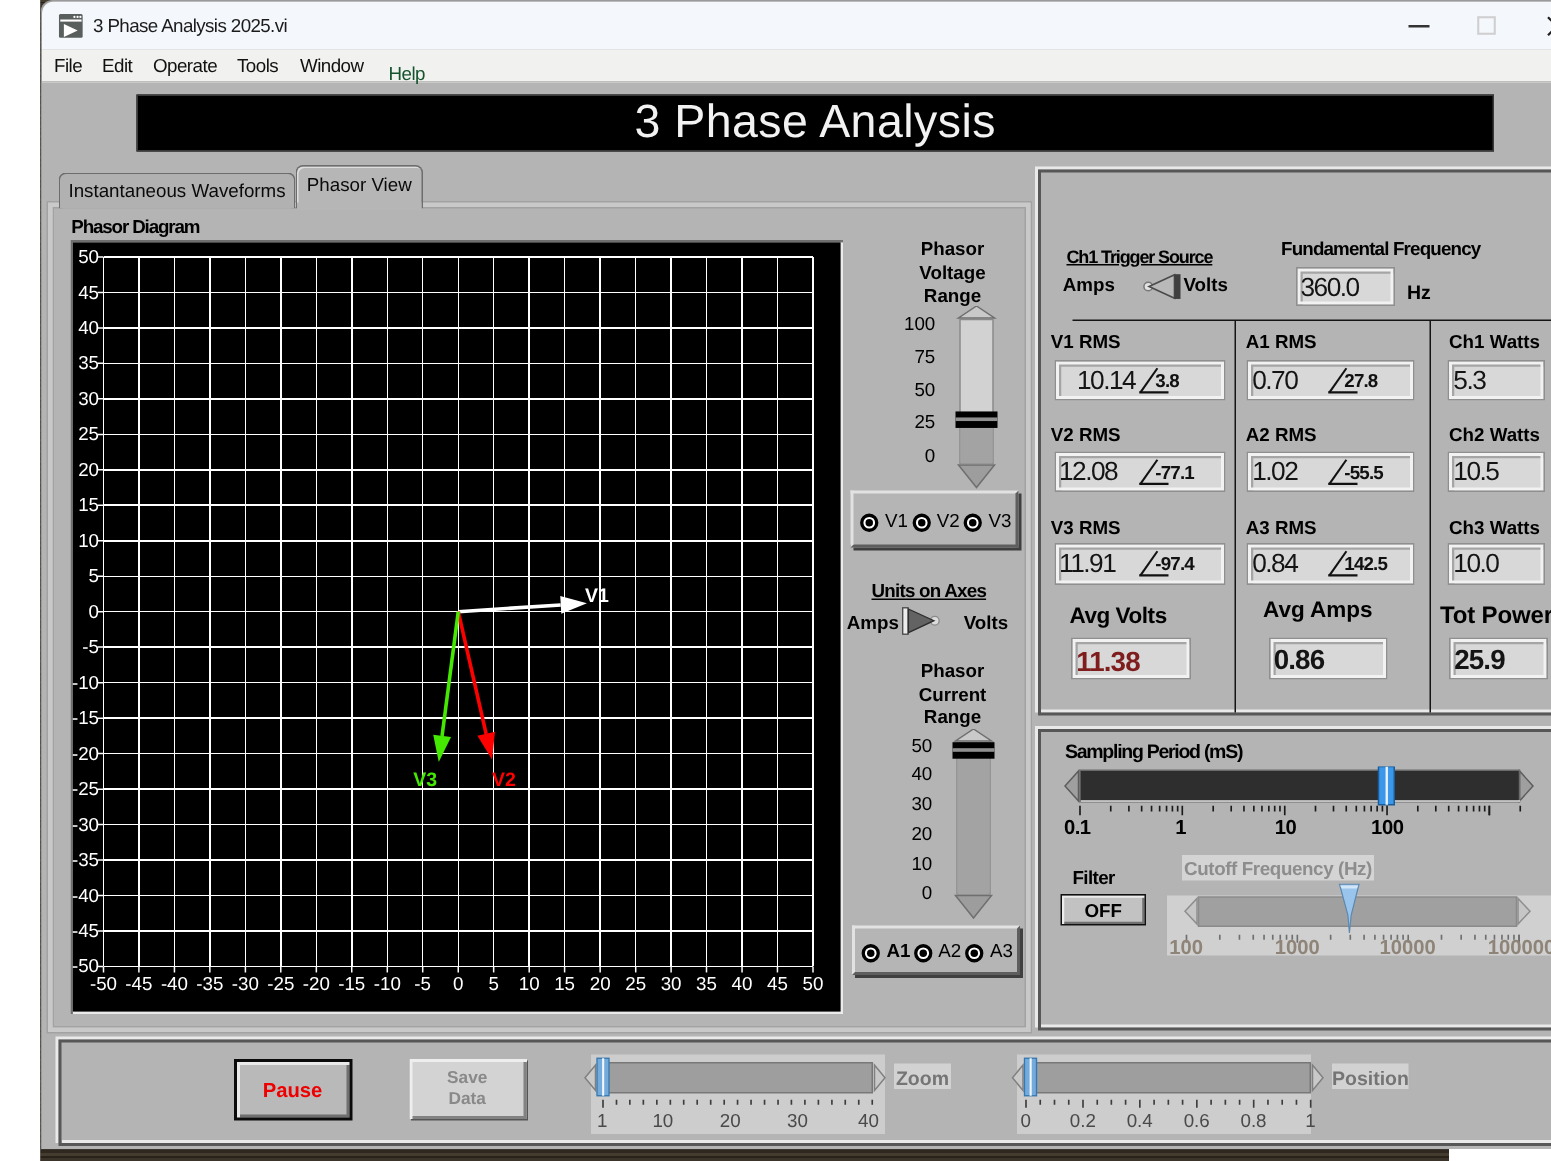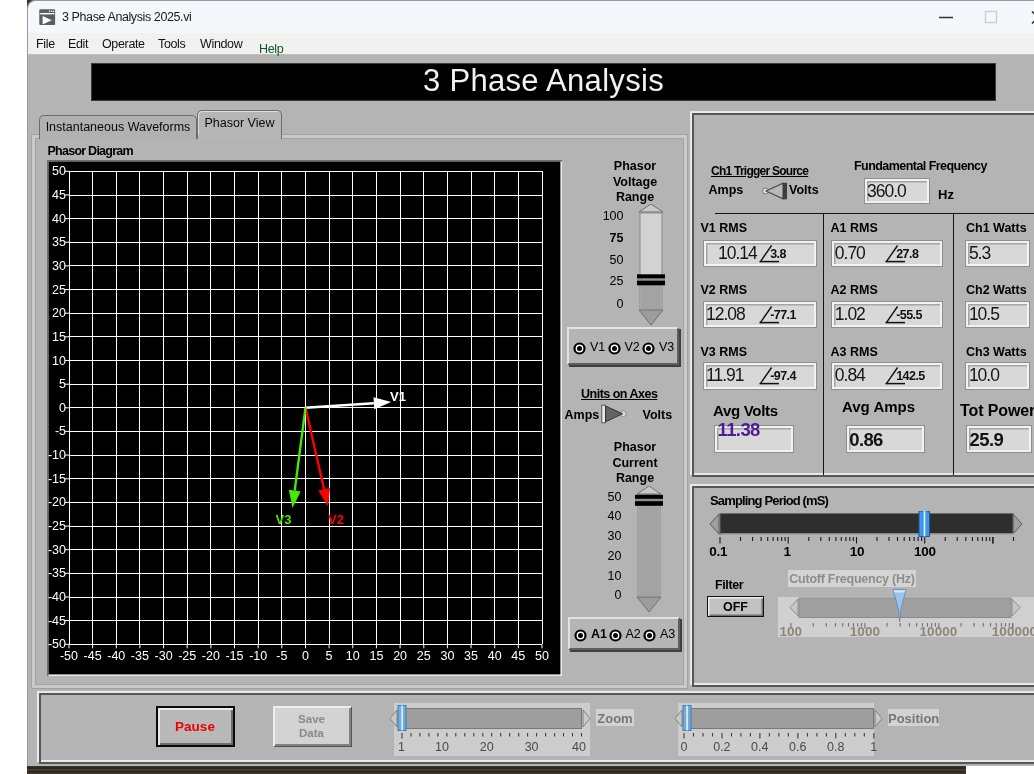--- a/index.html
+++ b/index.html
@@ -187,21 +187,21 @@
 <div class="lb" style="left:575px;top:158px;width:64px;text-align:center;line-height:15.5px">Phasor<br>Voltage<br>Range</div>
 <svg width="34" height="122" style="position:absolute;left:605.5px;top:203px">
         <polygon points="17,0 29,8 5,8" fill="#c9c9c9" stroke="#6f6f6f" stroke-width="1"></polygon>
         <polygon points="5,106 29,106 17,121" fill="#9d9d9d" stroke="#6f6f6f" stroke-width="1"></polygon>
         <rect x="6" y="9" width="22" height="96" fill="#d2d2d2" stroke="#8a8a8a" stroke-width="1"></rect>
         <rect x="6.5" y="75.3" width="21" height="29.7" fill="#a3a3a3"></rect>
         <rect x="3" y="70.3" width="28" height="11" fill="#000"></rect>
         <rect x="3" y="74.3" width="28" height="2.4" fill="#909090"></rect>
       </svg>
       <div class="lb" style="right:433.5px;top:208px;width:40px;text-align:right;font-weight:normal">100</div>
-      <div class="lb" style="right:433.5px;top:229.5px;width:40px;text-align:right;font-weight:bold">75</div>
+      <div class="lb" style="right:433.5px;top:229.5px;width:40px;text-align:right;font-weight:normal">75</div>
       <div class="lb" style="right:433.5px;top:251.5px;width:40px;text-align:right;font-weight:normal">50</div>
       <div class="lb" style="right:433.5px;top:273px;width:40px;text-align:right;font-weight:normal">25</div>
       <div class="lb" style="right:433.5px;top:295.5px;width:40px;text-align:right;font-weight:normal">0</div>
 <div style="position:absolute;left:539px;top:326px;width:112px;height:38px;background:#b5b5b5;border-top:2px solid #e2e2e2;border-left:2px solid #e2e2e2;border-right:2px solid #5e5e5e;border-bottom:2px solid #5e5e5e;box-shadow:2px 2px 0 #3f3f3f"></div>
       <svg width="13" height="13" style="position:absolute;left:545px;top:340.5px">
         <circle cx="6.5" cy="6.5" r="5.0" fill="#fff" stroke="#000" stroke-width="2.2"></circle>
         <circle cx="6.5" cy="6.5" r="2.5" fill="#000"></circle>
       </svg>
       <div class="lb" style="left:562px;top:339px;font-weight:normal;font-size:12.5px">V1</div>
       <svg width="13" height="13" style="position:absolute;left:579.5px;top:340.5px">
@@ -321,21 +321,21 @@
       <svg width="56" height="22" style="position:absolute;left:857.3px;top:365.1px">
         <line x1="0.5" y1="17.6" x2="20" y2="17.6" stroke="#111" stroke-width="1.5"></line>
         <line x1="1.2" y1="17.8" x2="12.6" y2="1.5" stroke="#111" stroke-width="1.4"></line>
         <text x="11.2" y="14.2" font-family="Liberation Sans, sans-serif" font-size="12.5px" letter-spacing="-0.55px" font-weight="bold" fill="#111">142.5</text>
       </svg>
 <div class="lb" style="left:938px;top:343.8px;font-size:12.5px">Ch3 Watts</div>
 <div style="position:absolute;left:937.4px;top:361.1px;width:65px;height:27.5px;background:#d8d8d8;border:1px solid #8f8f8f;box-shadow:inset 0 0 0 2px #f2f2f2, inset 3.5px 3.5px 0 #a5a5a5;"></div>
       <div style="position:absolute;left:940.9px;top:364.1px;height:27.5px;line-height:27.5px;letter-spacing:-1.0px;font:17.5px 'Liberation Sans',sans-serif;color:#141414">10.0</div>
 <div class="lb" style="left:685px;top:401px;font-size:15px;letter-spacing:-0.3px">Avg Volts</div>
 <div style="position:absolute;left:686px;top:423.5px;width:79.5px;height:28px;background:#d8d8d8;border:1px solid #8f8f8f;box-shadow:inset 0 0 0 2px #f2f2f2, inset 3.5px 3.5px 0 #a5a5a5;"></div>
-      <div style="position:absolute;left:689.5px;top:418px;height:28px;line-height:28px;letter-spacing:-0.6px;font:bold 18.5px 'Liberation Sans',sans-serif;color:#4c1d95">11.38</div>
+      <div style="position:absolute;left:689.5px;top:429px;height:28px;line-height:28px;letter-spacing:-0.6px;font:bold 18.5px 'Liberation Sans',sans-serif;color:#7f1d1d">11.38</div>
 <div class="lb" style="left:814px;top:397px;font-size:15px">Avg Amps</div>
 <div style="position:absolute;left:817.7px;top:423.5px;width:79.6px;height:28px;background:#d8d8d8;border:1px solid #8f8f8f;box-shadow:inset 0 0 0 2px #f2f2f2, inset 3.5px 3.5px 0 #a5a5a5;"></div>
       <div style="position:absolute;left:821.2px;top:427.5px;height:28px;line-height:28px;letter-spacing:-0.6px;font:bold 18.5px 'Liberation Sans',sans-serif;color:#141414">0.86</div>
 <div class="lb" style="left:932px;top:400.5px;font-size:16px;letter-spacing:-0.1px">Tot Power</div>
 <div style="position:absolute;left:938px;top:423.5px;width:66px;height:28px;background:#d8d8d8;border:1px solid #8f8f8f;box-shadow:inset 0 0 0 2px #f2f2f2, inset 3.5px 3.5px 0 #a5a5a5;"></div>
       <div style="position:absolute;left:941.5px;top:427.5px;height:28px;line-height:28px;letter-spacing:-0.6px;font:bold 18.5px 'Liberation Sans',sans-serif;color:#141414">25.9</div>
 <div class="panel" style="left:664px;top:485px;width:361px;height:201px"></div>
 <div class="lb" style="left:682px;top:491.5px;font-size:13px;letter-spacing:-0.85px">Sampling Period (mS)</div>
 <svg width="316" height="28" style="position:absolute;left:680px;top:510px">
         <polygon points="11,3 11,23 2,13" fill="#9f9f9f" stroke="#5d5d5d" stroke-width="1"></polygon>

